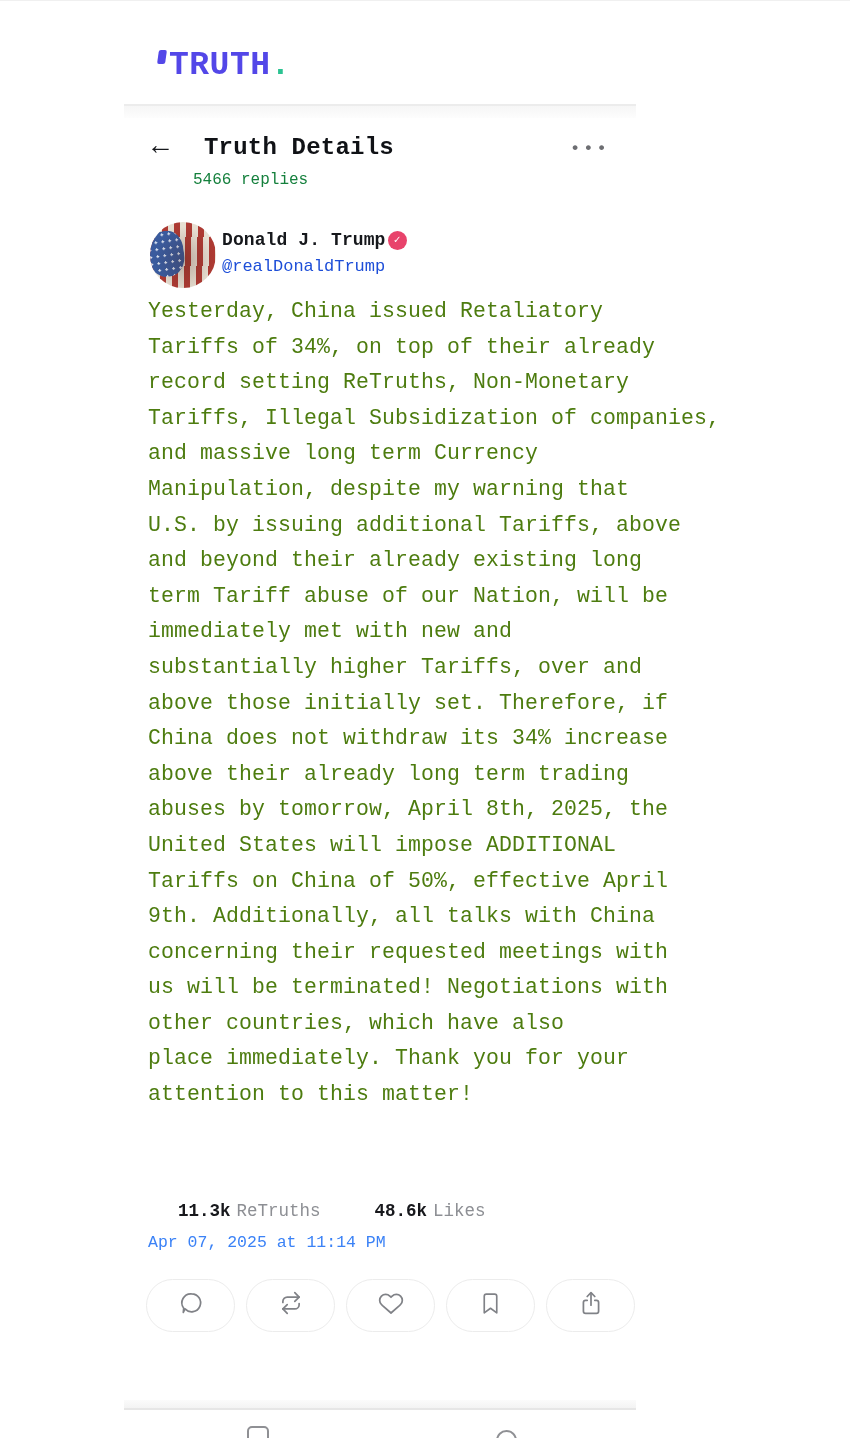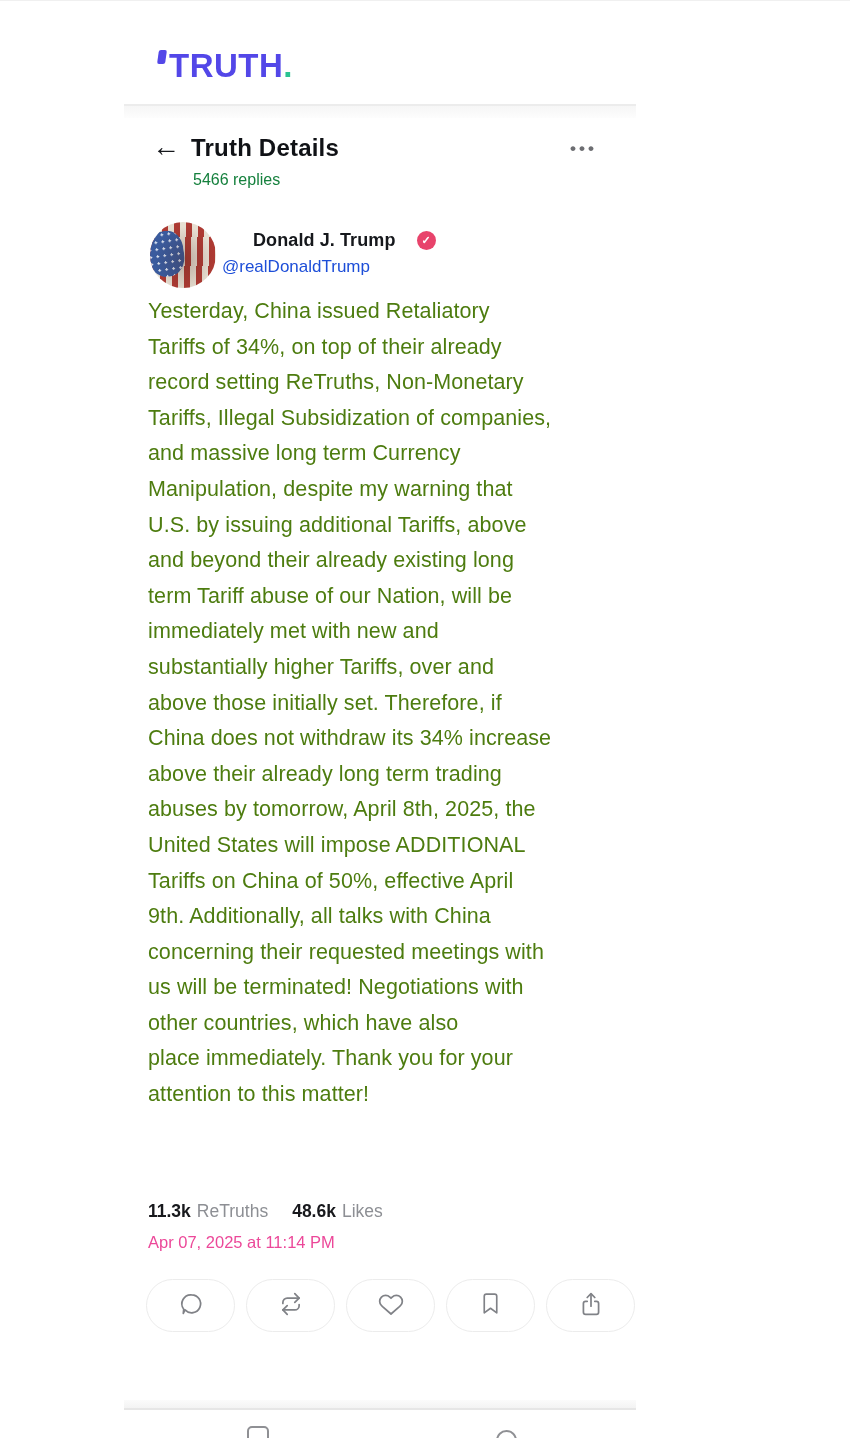--- a/index.html
+++ b/index.html
@@ -1,20 +1,20 @@
 <!DOCTYPE html>
 <html><head>
 <meta charset="utf-8">
 <style>
   * { margin:0; padding:0; box-sizing:border-box; }
   html,body { background:#ffffff; }
   .canvas {
     position:relative; width:850px; height:1438px; margin:0 auto;
     background:#ffffff; overflow:hidden;
-    font-family:Liberation Sans, sans-serif;
+    font-family:Liberation Mono, monospace;
     border-top:1px solid #f0f0f0;
   }
 
   
   .logo { position:absolute; left:158px; top:46px; display:flex; align-items:flex-start; }
   .logo-mark {
     width:8px; height:14px; margin-top:3px; margin-right:3px;
     background:#5347E8; border-radius:2px; transform:skewX(-8deg);
   }
   .logo-text {
@@ -24,63 +24,63 @@
 
   
   .top-divider {
     position:absolute; left:124px; top:103px; width:512px; height:14px;
     border-top:2px solid #ececec;
     background:linear-gradient(#f6f6f6, #fdfdfd);
   }
 
   
   .back-icon { position:absolute; left:152px; top:131px; font-size:28px; color:#16181c; line-height:30px; cursor:pointer; }
-  .page-title { position:absolute; left:191px; top:133px; font-size:24px; font-weight:700; color:#101216; letter-spacing:0.2px; }
+  .page-title { position:absolute; left:204px; top:133px; font-size:24px; font-weight:700; color:#101216; letter-spacing:0.2px; }
   .replies { position:absolute; left:193px; top:170px; font-size:16px; color:#15803d; }
   .more-dots { position:absolute; left:570px; top:138px; font-size:17px; font-weight:700; color:#6d6e72; letter-spacing:3px; cursor:pointer; }
 
   
   .avatar {
     position:absolute; left:150px; top:221px; width:66px; height:66px; border-radius:50%; overflow:hidden;
     background:repeating-linear-gradient(92deg, #ad3a33 0px, #ad3a33 6px, #e7dfd2 6px, #e7dfd2 12px);
   }
   .avatar::before {
     content:""; position:absolute; left:-3px; top:9px; width:37px; height:46px;
     background-color:#3a5b9e;
     background-image:radial-gradient(#dfe7f3 1.2px, rgba(0,0,0,0) 1.4px);
     background-size:7px 7px;
     border-radius:52% 42% 46% 50%;
     transform:rotate(-8deg);
   }
   .avatar::after {
     content:""; position:absolute; inset:0;
     background:radial-gradient(ellipse at 52% 58%, rgba(70,35,25,0.28), rgba(0,0,0,0) 62%);
   }
-  .author-name-row { position:absolute; left:222px; top:229px; display:flex; align-items:center; gap:21px;margin-left:31px; }
+  .author-name-row { position:absolute; left:222px; top:229px; display:flex; align-items:center; gap:2px; }
   .author-name { font-size:18px; font-weight:700; color:#16181c; letter-spacing:0.1px; }
   .verified-badge {
     width:19px; height:19px; border-radius:50%; background:#E8436B;
     display:flex; align-items:center; justify-content:center;
     color:#ffffff; font-size:11px; font-weight:700; line-height:1;
   }
   .author-handle { position:absolute; left:222px; top:256px; font-size:17px; color:#1d4ed8; }
 
   
   .post-body { position:absolute; left:148px; top:293px; width:480px; }
   .post-body .line {
     white-space:nowrap; height:35.6px; line-height:35.6px;
     font-size:21.5px; color:#4d7c0f; letter-spacing:0.1px;
   }
 
   
   .stats-row { position:absolute; left:148px; top:1200px; font-size:17.5px; display:flex; gap:6px; align-items:baseline; }
-  .stat-value { font-weight:700; color:#17181c; }
+  .stat-value { font-weight:700; color:#17181c;margin-left:30px; }
   .stat-label { color:#8d8f94; }
   .stat-gap { width:12px; }
-  .timestamp { position:absolute; left:148px; top:1232px; font-size:16.5px; color:#ec4899; }
+  .timestamp { position:absolute; left:148px; top:1232px; font-size:16.5px; color:#3b82f6; }
 
   
   .action-bar { position:absolute; left:146px; top:1278px; display:flex; gap:11px; }
   .action-pill {
     width:89px; height:53px; background:#ffffff;
     border:1.5px solid #ececec; border-radius:27px;
     display:flex; align-items:center; justify-content:center; cursor:pointer;
   }
   .action-pill svg { stroke:#808287; fill:none; stroke-width:1.6; stroke-linecap:round; stroke-linejoin:round; }
 

